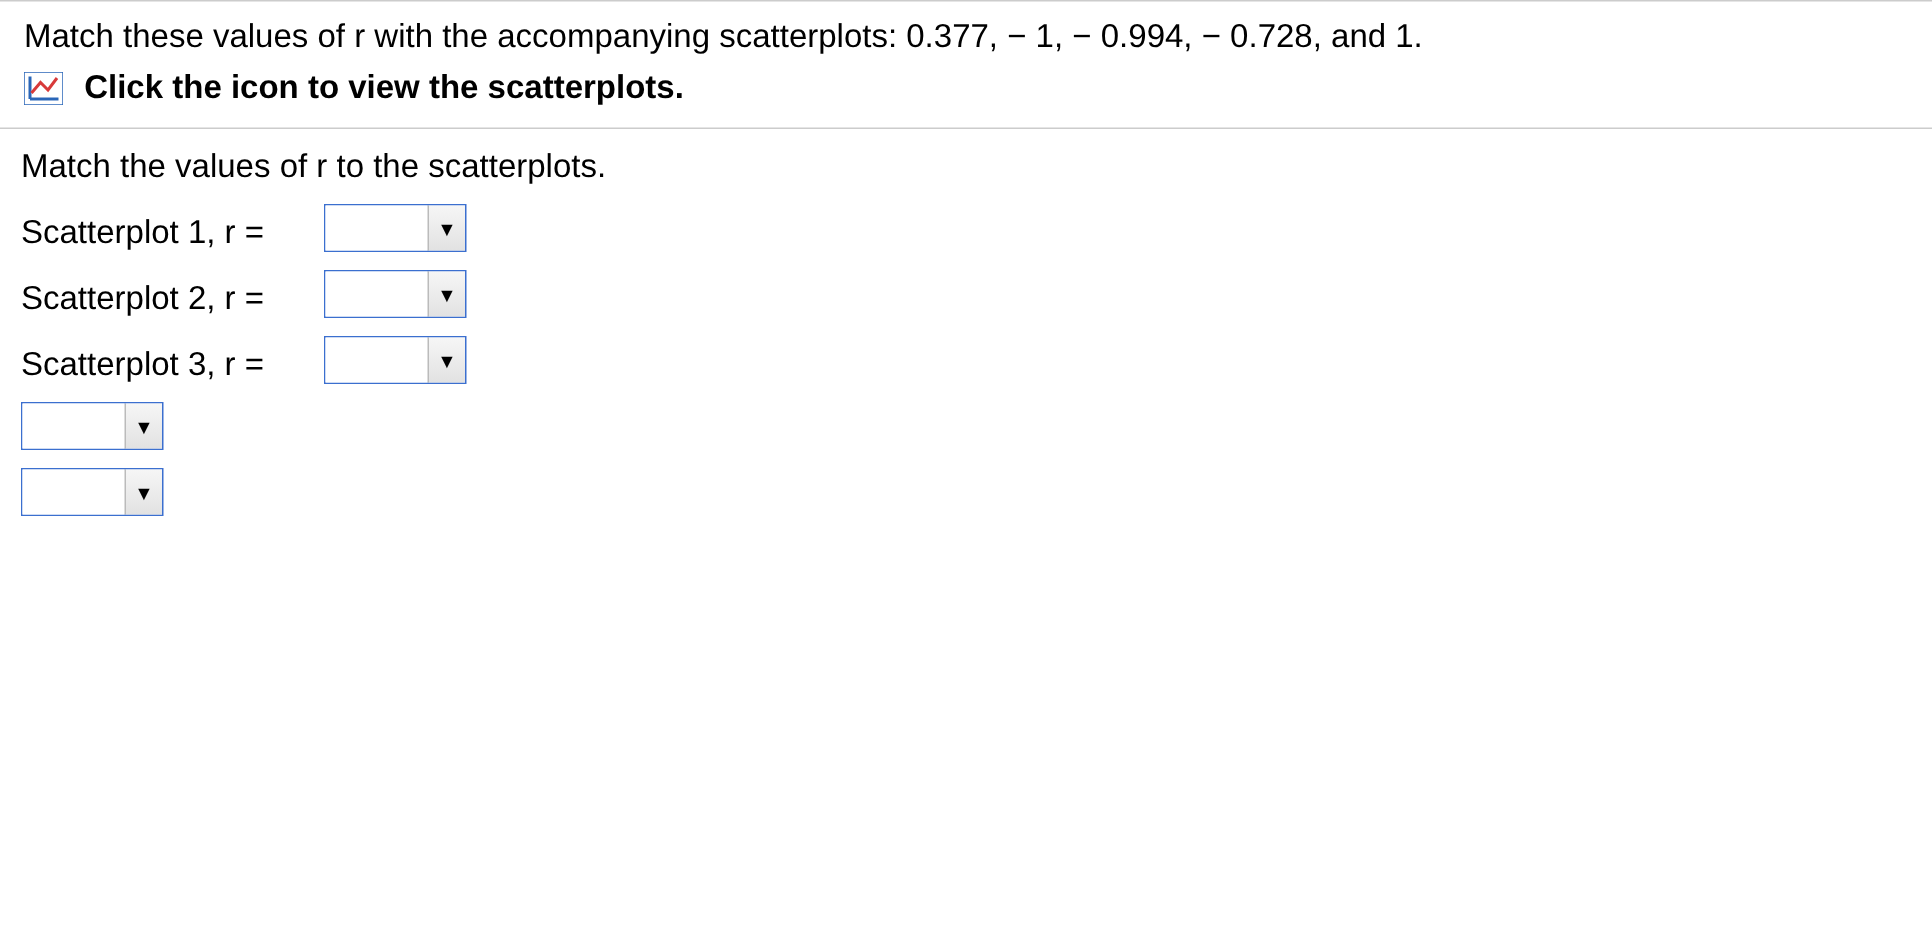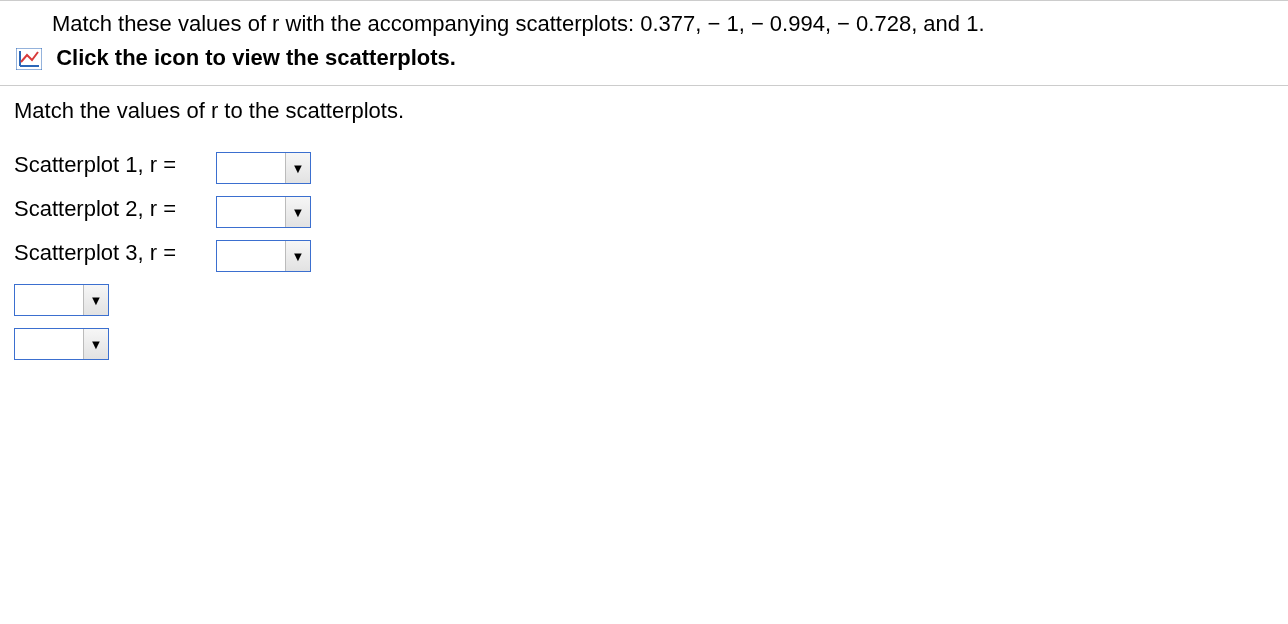--- a/index.html
+++ b/index.html
@@ -9,37 +9,37 @@
       font-family: Arial, Helvetica, sans-serif;
       font-size: 22px;
       color: #000;
       background: #fff;
     }
     .container { width: 1288px; }
     .top-border { border-top: 1px solid #ccc; }
     .question-header {
       padding: 10px 16px 14px;
     }
-    .question-text { margin-bottom: 8px; margin-left: 36px; }
+    .question-text { margin-bottom: 8px; }
     .icon-line { margin-top: 6px; font-weight: bold; }
     .chart-icon-link {
       display: inline-block;
       vertical-align: middle;
       margin-right: 8px;
       cursor: pointer;
     }
     .chart-icon-link svg { display: block; }
     .question-body {
       border-top: 1px solid #ccc;
       padding: 12px 14px 20px;
     }
-    .body-instruction { margin-bottom: 28px; }
+    .body-instruction { }
     .scatter-row {
       display: flex;
-      align-items: flex-start;
+      align-items: flex-end;
       height: 44px;
     }
     .scatter-label { width: 202px; }
     .dropdown {
       display: inline-flex;
       align-items: stretch;
       height: 32px;
       border: 1px solid #3b6fcf;
       background: #fff;
     }

